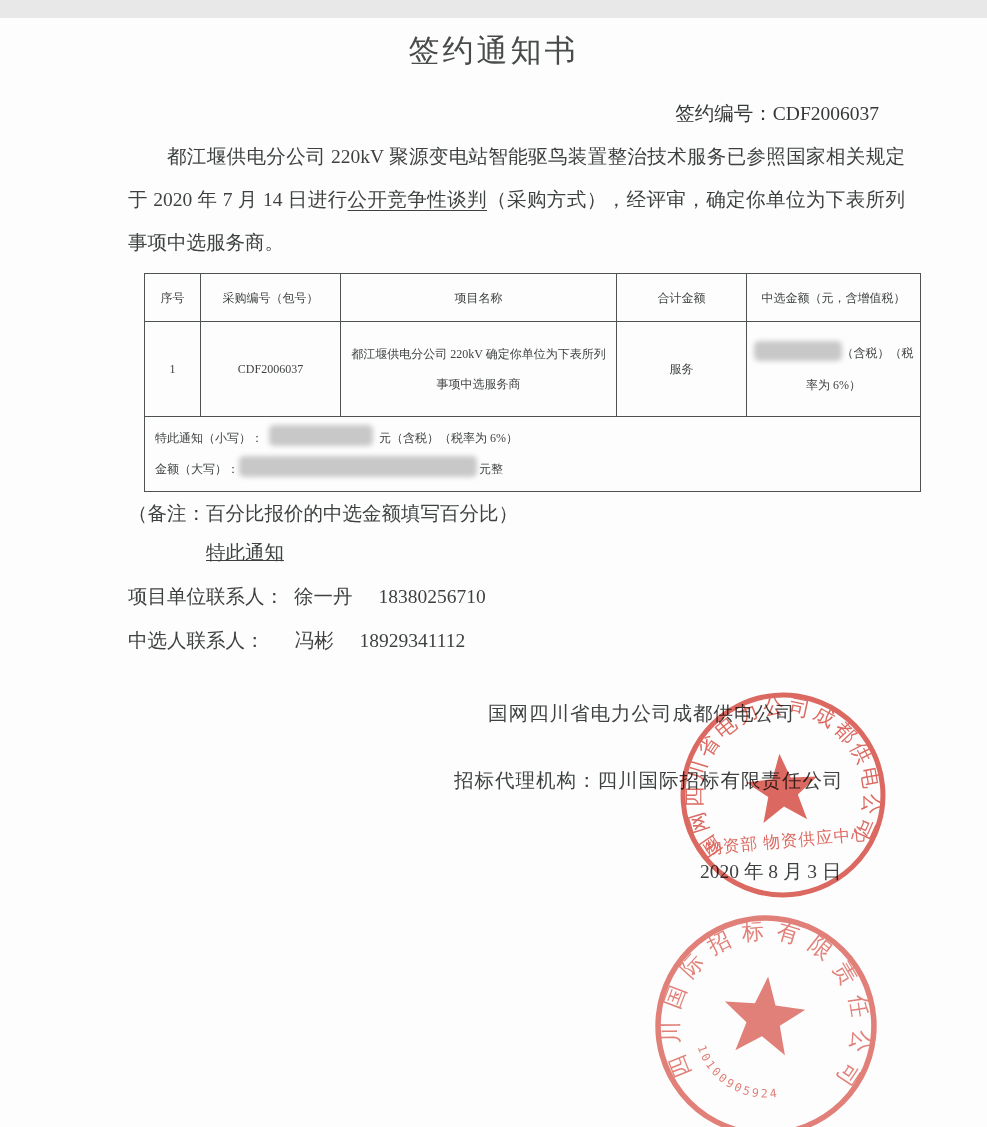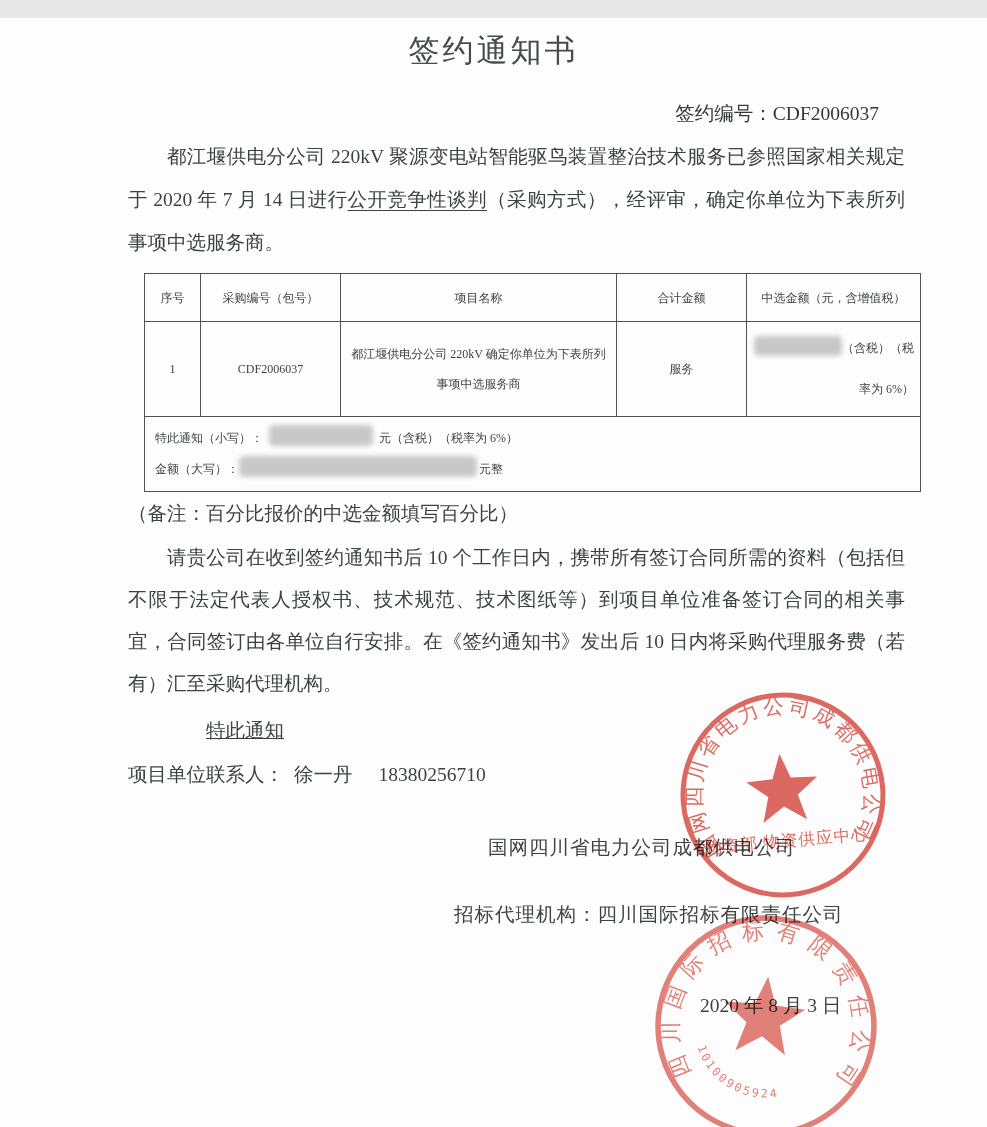--- a/index.html
+++ b/index.html
@@ -14,21 +14,21 @@
   .addressee { margin-top:20px; }
   .para { text-indent:2em; text-align:justify; }
   .para1 { margin-top:8px; line-height:43px; }
   .para2 { margin-top:10px; line-height:42px; }
   .u { text-decoration:underline; text-underline-offset:4px; }
 
   table.main-table { border-collapse:collapse; margin:9px 0 0 16px; width:776px; font-size:12px; table-layout:fixed; }
   .main-table th, .main-table td { border:1.6px solid #4e5250; font-weight:normal; text-align:center; vertical-align:middle; padding:3px 6px; }
   .main-table th { height:48px; line-height:26px; }
   .main-table td.data-cell { height:95px; line-height:30px; }
-  .main-table td.amount-cell { line-height:41px;text-align:right; }
+  .main-table td.amount-cell { line-height:32px; }
   .main-table td.totals-cell { text-align:left; padding:6px 10px; line-height:31px; height:58px; }
   .col-idx { width:56px; } .col-pkg { width:140px; } .col-name { width:276px; } .col-content { width:130px; } .col-amount { width:174px; }
 
   .redacted { display:inline-block; background:#c8c8c8; border-radius:5px; filter:blur(2.5px); vertical-align:-4px; }
   .redact-a { width:88px; height:20px; }
   .redact-b { width:104px; height:21px; margin:0 6px; }
   .redact-c { width:238px; height:21px; margin-right:2px; }
 
   .note-line { margin-top:8px; font-size:19.5px; }
   .closing-line { margin-top:12px; text-indent:4em;text-decoration:underline; }
@@ -87,26 +87,26 @@
         <td class="totals-cell" colspan="5">
           <div><span>特此通知（小写）：</span><span class="redacted redact-b"></span><span>元（含税）（税率为 6%）</span></div>
           <div><span>金额（大写）：</span><span class="redacted redact-c"></span><span>元整</span></div>
         </td>
       </tr>
     </tbody>
       </table>
 
     <div class="note-line">（备注：百分比报价的中选金额填写百分比）</div>
 
-    <div class="para para2">请贵公司在收到签约通知书后 10 个工作日内，携带所有签订合同所需的资料（包括但不限于法定代表人授权书、技术规范、技术图纸等）到项目单位准备签订合同的相关事宜，合同签订由各单位自行安排。在《签约通知书》发出后 10 日内将采购代理服务费（若有）汇至采购代理机构。</div>
 
     <div class="closing-line">特此通知</div>
 
     <div class="contact-line"><span>项目单位联系人：</span><span class="contact-name">徐一丹</span><span class="contact-phone">18380256710</span></div>
 
+    <div class="contact-line"><span>中选人联系人：</span><span class="contact-name contact-name-indent">冯彬</span><span class="contact-phone">18929341112</span></div>
 
     <div class="issuer-line1">国网四川省电力公司成都供电公司</div>
 
     <div class="agency-line">招标代理机构：四川国际招标有限责任公司</div>
 
     <div class="date-line">2020 年 8 月 3 日</div>
   </div>
 
   <svg class="stamp stamp-supply" viewBox="0 0 212 212" xmlns="http://www.w3.org/2000/svg">
     <circle cx="106" cy="106" r="99" fill="none" stroke="#d6453a" stroke-width="5"></circle>

